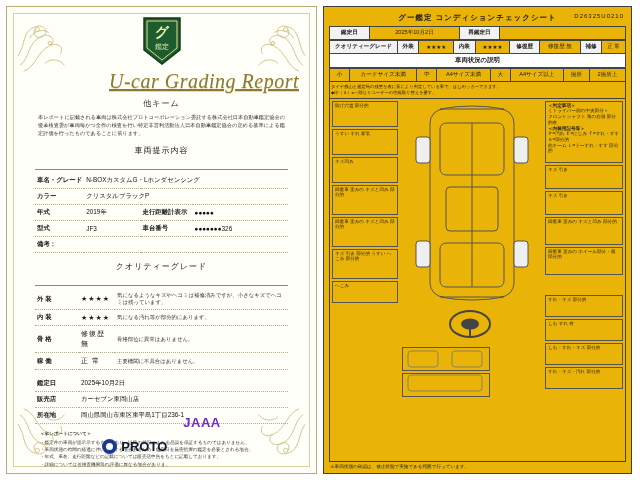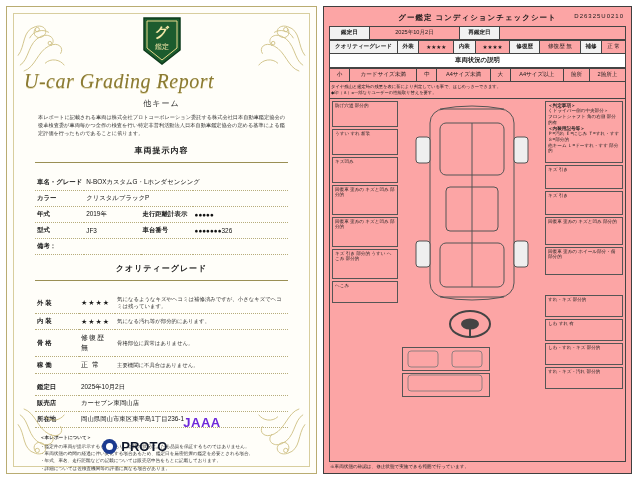--- a/index.html
+++ b/index.html
@@ -35,52 +35,53 @@
   .fl-tl { top: 2px; left: 2px; }
   .fl-tr { top: 2px; right: 2px; transform: scaleX(-1); }
   .fl-bl { bottom: 2px; left: 2px; transform: scaleY(-1); }
   .fl-br { bottom: 2px; right: 2px; transform: scale(-1,-1); }
 
   .seal {
     position: absolute; top: 2px; left: 50%; transform: translateX(-50%);
     width: 42px; height: 50px; z-index: 5;
   }
   .title-script {
-    text-align: left;
+    text-align: right;
     font-family: "Liberation Serif", serif;
     font-style: italic;
     font-size: 20px;
     color: #8a7a33;
     margin-top: 50px;
     letter-spacing: .5px;
     text-shadow: 0 1px 0 #e6dcae;
+    text-decoration: underline;
   }
   .subtitle-bar {
     text-align:center;
     font-size: 8px;
     color: #333;
     margin-top: 5px;
     letter-spacing: 1px;
   }
   .intro {
     font-size: 5.2px;
     line-height: 1.5;
     color: #333;
     margin: 5px 14px 0 14px;
     text-align: justify;
   }
   .sec-head {
-    margin: 8px auto 12px auto;
+    margin: 8px auto 3px auto;
     width: 92%;
     text-align: center;
     font-size: 8px;
-    font-weight: bold;
+    font-weight: normal;
     color: #222;
     border-bottom: 1px solid #9a8f55;
-    padding-bottom: 6px;
+    padding-bottom: 13px;
     letter-spacing: 1px;
   }
   table.info {
     width: 92%;
     margin: 3px auto 0 auto;
     border-collapse: collapse;
     font-size: 6.4px;
   }
   table.info td {
     border-bottom: 1px dotted #b7ad7c;
@@ -105,21 +106,21 @@
   }
   .logo-proto { display:flex; align-items:center; gap:4px; font-size: 13px; font-weight: bold; color:#0f172a; font-family:"Liberation Sans", sans-serif;margin-top:48px;}
   .logo-circ { width: 15px; height: 15px; border-radius: 50%; background:#1b3a8f; display:inline-block; position:relative;}
   .logo-circ::after{content:""; position:absolute; left:4px; top:4px; width:7px;height:7px;border-radius:50%;background:#fff;}
   .logo-jaaa { font-size: 13px; font-weight: bold; color:#6d28d9; letter-spacing:.5px;}
 
   
   .right {
     width: 310px; height: 468px;
     border: 1px solid #3f3f3f;
-    background: #fca5a5;
+    background: #eab308;
     padding: 4px 5px;
     display: flex; flex-direction: column;
   }
   .r-title {
     text-align: center; font-size: 7.5px; font-weight: bold;
     letter-spacing: 1px; padding: 2px 0 3px 0;
     position: relative;
   }
   .r-title .code { position:absolute; right:2px; top:2px; font-size:6px; font-weight:normal; }
   table.grid { width: 100%; border-collapse: collapse; font-size: 5.6px; }

